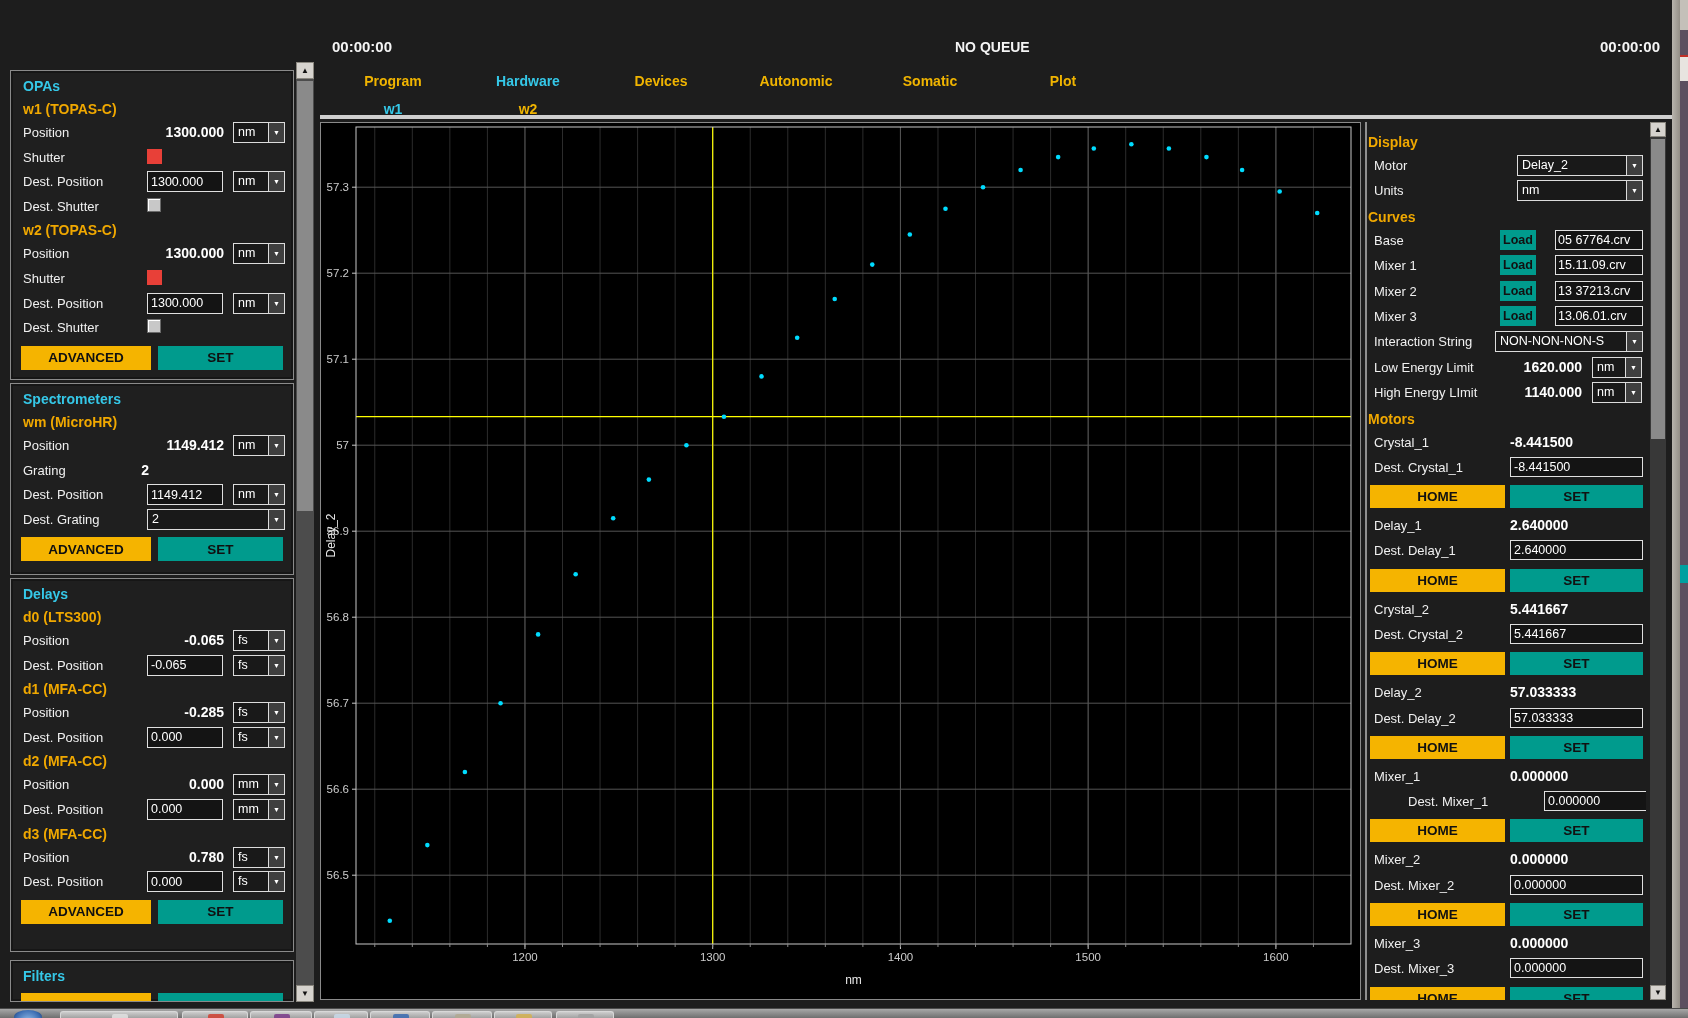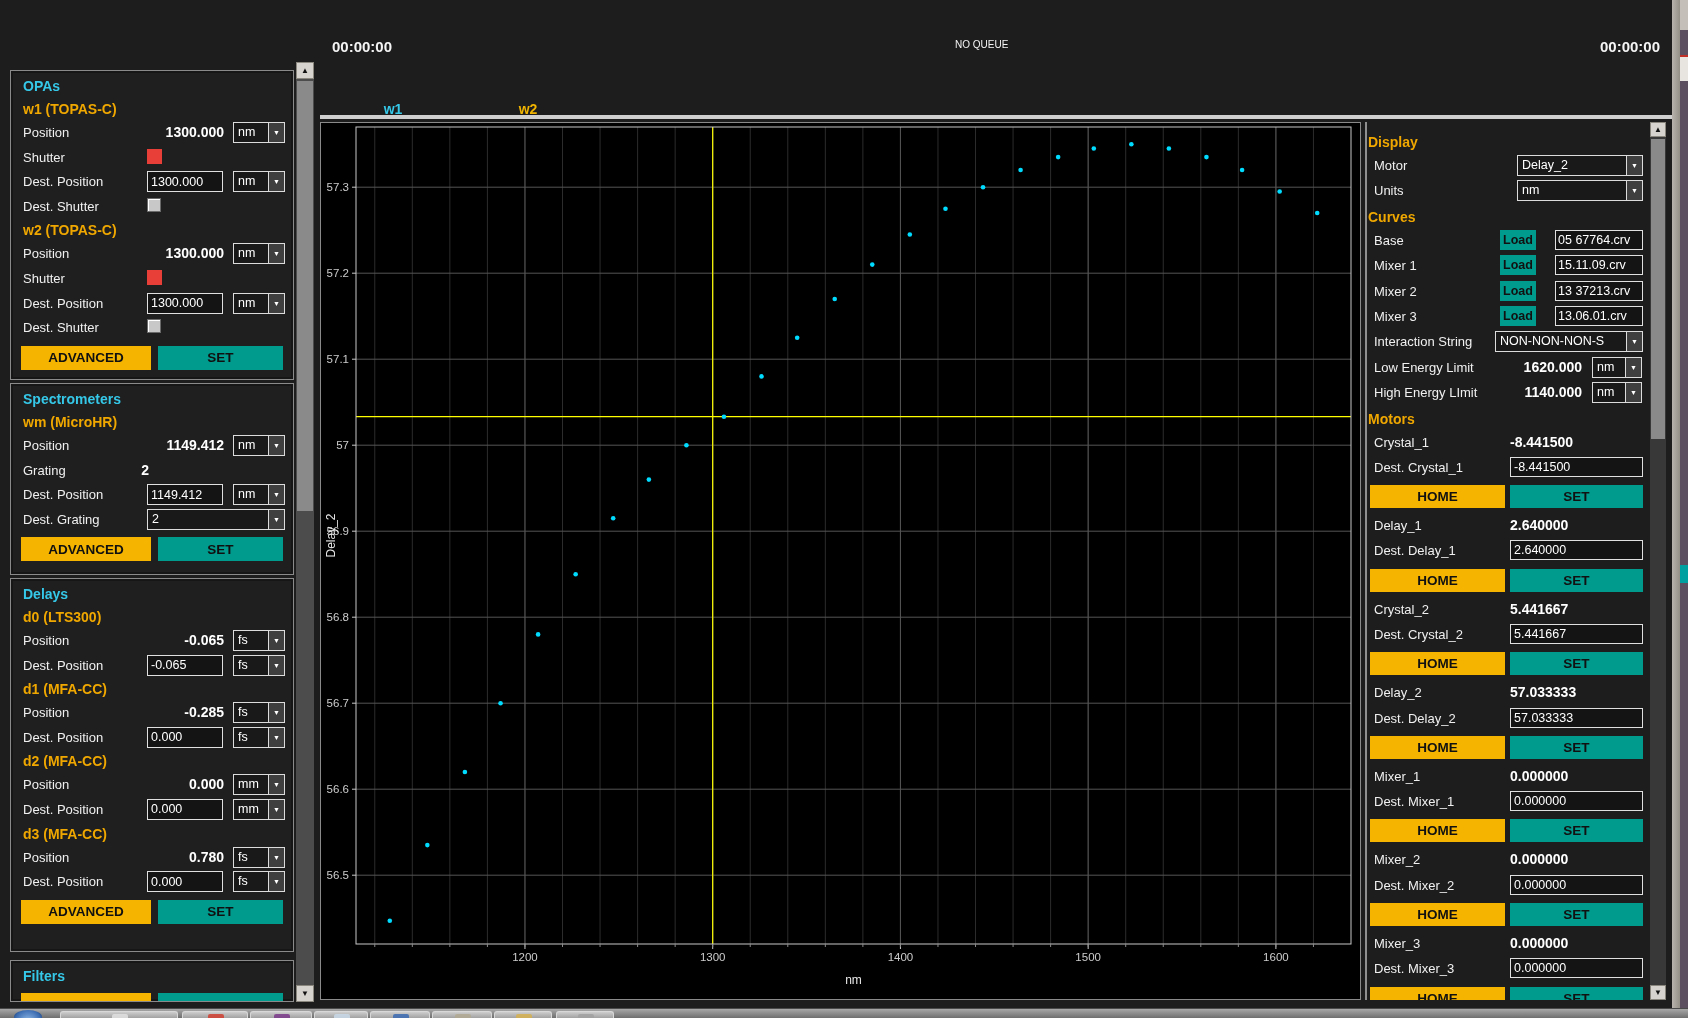--- a/index.html
+++ b/index.html
@@ -18,21 +18,21 @@
   .winbtn { width:29px; height:18px; background:linear-gradient(#fdfdfd,#d9d6d0);
     border:1px solid #8a877f; border-radius:2px; font-size:10px; color:#444;
     display:flex; align-items:center; justify-content:center; }
   
   #topbar { position:absolute; left:0; top:25px; width:1672px; height:97px; background:#1d1d1d; }
   #shutdown { position:absolute; left:8px; top:8px; width:308px; height:31px;
     background:#f2463d; color:#111; font-weight:bold; font-size:15px;
     display:flex; align-items:center; justify-content:center; letter-spacing:.5px; }
   .timer { position:absolute; top:13px; font-size:15px; font-weight:bold; color:#f4f4f4; }
   #timer-left { left:332px; }
-  #queue { position:absolute; top:14px; left:955px; font-size:10px; font-weight:normal; color:#f4f4f4; }
+  #queue { position:absolute; top:14px; left:955px; font-size:14px; font-weight:bold; color:#f4f4f4; }
   #timer-right { right:12px; }
   .tabrow { position:absolute; left:320px; width:1352px; }
   #tabs1 { top:48px; height:26px; }
   #tabs2 { top:76px; height:26px; }
   .tab { position:absolute; transform:translateX(-50%); font-size:14px; font-weight:bold;
          color:#f0b400; cursor:default; }
   .tab.active { color:#35c8e8; }
   .tabline { position:absolute; left:320px; width:1352px; height:2px; background:#cfcfcf; }
   #tabline1 { top:90px; } #tabline2 { top:117px; }
   
@@ -119,20 +119,28 @@
 </head>
 <body>
 
 <div id="screen">
 
 
   <div id="topbar">
     <div class="timer" id="timer-left">00:00:00</div>
     <div id="queue">NO QUEUE</div>
     <div class="timer" id="timer-right">00:00:00</div>
+    <div class="tabrow" id="tabs1">
+        <span class="tab" style="left: 73px;">Program</span>
+        <span class="tab active" style="left: 208px;">Hardware</span>
+        <span class="tab" style="left: 341px;">Devices</span>
+        <span class="tab" style="left: 476px;">Autonomic</span>
+        <span class="tab" style="left: 610px;">Somatic</span>
+        <span class="tab" style="left: 743px;">Plot</span>
+      </div>
     <div class="tabline" id="tabline1"></div>
     <div class="tabrow" id="tabs2">
         <span class="tab active" style="left: 73px;">w1</span>
         <span class="tab" style="left: 208px;">w2</span>
       </div>
   </div>
   <div class="tabline" id="tabline2"></div>
 
   <div id="leftpanel">
       <div class="lp-box" style="top: 70px; height: 310px;">
@@ -552,21 +560,21 @@
         <input class="dfield" value="57.033333" style="">
       </div>
       <div class="rp-btnrow">
         <div class="home">HOME</div>
         <div class="set">SET</div>
       </div>
       <div class="rp-row">
         <span class="lbl">Mixer_1</span>
         <span class="mval">0.000000</span>
       </div>
-      <div class="rp-row" style="height: 25.2px;">
+      <div class="rp-row" style="height: 25.2px; margin-left: 34px;">
         <span class="lbl">Dest. Mixer_1</span>
         <input class="dfield" value="0.000000" style="">
       </div>
       <div class="rp-btnrow">
         <div class="home">HOME</div>
         <div class="set">SET</div>
       </div>
       <div class="rp-row">
         <span class="lbl">Mixer_2</span>
         <span class="mval">0.000000</span>

